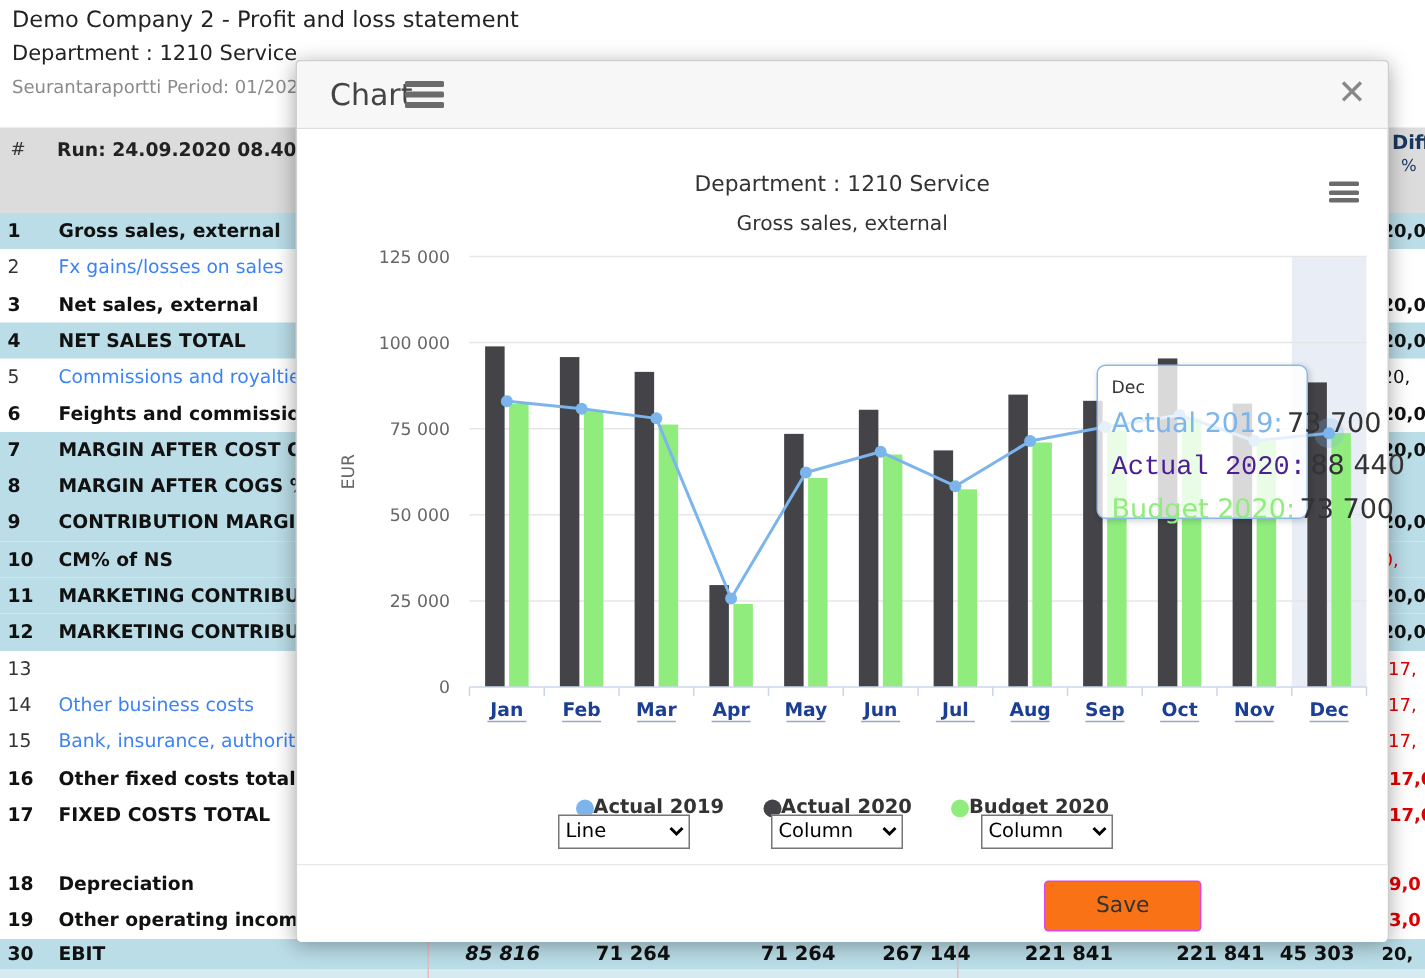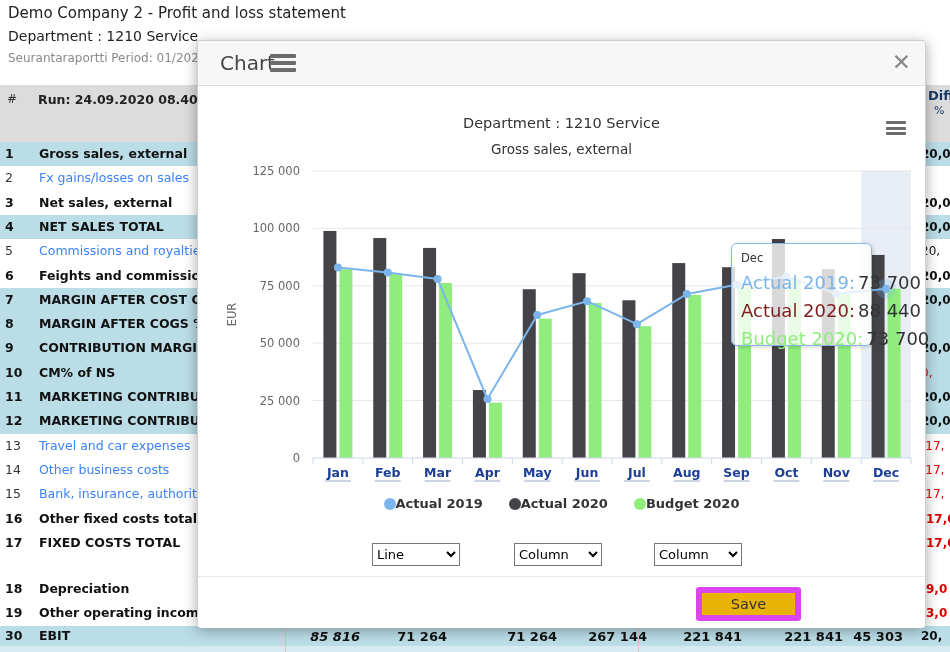--- a/index.html
+++ b/index.html
@@ -46,30 +46,30 @@
   #chart-svg { position:absolute; left:0; top:0; }
   
   #tooltip { position:absolute; left:533px; top:202px; width:141px; height:103px;
     background:rgba(255,255,255,.8); border:1px solid #87b8e7; border-radius:6px;
     box-shadow:1px 1px 4px rgba(0,0,0,.18); padding:7px 9px; }
   #tt-cat { font-size:11.5px; color:#333; margin-bottom:4px; }
   .tt-row { font-size:18px; color:#333; margin-top:7px; white-space:nowrap; }
   .tt-row .lbl { margin-right:3px; }
   
   #legend { position:absolute; left:0; top:455px; width:100%; display:flex; justify-content:center; gap:26px; }
-  .leg-item { display:flex; align-items:center; gap:0; cursor:pointer; }
+  .leg-item { display:flex; align-items:center; gap:0; cursor:pointer;margin-top:35px; }
   .leg-dot { width:12px; height:12px; border-radius:50%; }
   .leg-label { font-size:13px; font-weight:bold; color:#333; }
   
   .type-select { position:absolute; top:502px; width:88px; height:23px; font-size:13px;
     font-family:"DejaVu Sans",sans-serif; background:#fff; }
   
   #modal-footer { position:absolute; left:0; top:535px; width:100%; height:52px; border-top:1px solid #e8e8e8; background:#fff; border-radius:0 0 3px 3px; }
-  .dlg-btn { position:absolute; top:10px; width:105px; height:34px; background:#eab308;
-    border:6px solid #d946ef; border-radius:3px; font-size:14.5px; color:#333;
+  .dlg-btn { position:absolute; top:10px; width:105px; height:34px; background:#f97316;
+    border:1px solid #d946ef; border-radius:3px; font-size:14.5px; color:#333;
     font-family:"DejaVu Sans",sans-serif; cursor:pointer; }
   #save-btn  { left:498px; }
   #close-btn { left:610px; }
 </style>
 </head>
 <body>
 
 <div id="rows">
     <div class="row blue b" style="top: 142px; height: 24.3px; line-height: 24.3px; background: rgb(186, 221, 231);">
       <span class="num">1</span>
@@ -126,21 +126,20 @@
       <span class="label">MARKETING CONTRIBUTI</span>
       <span class="diff db">20,0</span>
     </div>
     <div class="row blue b" style="top: 409.3px; height: 24.3px; line-height: 24.3px; background: rgb(186, 221, 231);">
       <span class="num">12</span>
       <span class="label">MARKETING CONTRIBUTI</span>
       <span class="diff db">20,0</span>
     </div>
     <div class="row" style="top: 433.6px; height: 24.3px; line-height: 24.3px;">
       <span class="num">13</span>
-      <span class="label">Travel and car expenses</span>
       <span class="diff red" style="color: rgb(221, 0, 0);">-17,</span>
     </div>
     <div class="row" style="top: 457.9px; height: 24.3px; line-height: 24.3px;">
       <span class="num">14</span>
       <span class="label">Other business costs</span>
       <span class="diff red" style="color: rgb(221, 0, 0);">-17,</span>
     </div>
     <div class="row" style="top: 482.2px; height: 24.3px; line-height: 24.3px;">
       <span class="num">15</span>
       <span class="label">Bank, insurance, authorities</span>
@@ -305,21 +304,21 @@
       <text x="638.25" y="436" text-anchor="middle" font-size="12.5" font-weight="bold" fill="#1c3f94">Nov</text>
       <line x1="625.25" y1="440" x2="651.25" y2="440" stroke="#9aa7c4" stroke-width="1"></line>
       <text x="688.0833333333334" y="436" text-anchor="middle" font-size="12.5" font-weight="bold" fill="#1c3f94">Dec</text>
       <line x1="675.0833333333334" y1="440" x2="701.0833333333334" y2="440" stroke="#9aa7c4" stroke-width="1"></line>
     </svg>
 
   <div id="tooltip">
     <div id="tt-cat">Dec</div>
     <div id="tt-rows">
         <div class="tt-row"><span class="lbl" style="color: rgb(124, 181, 236);">Actual 2019:</span><span>73 700</span></div>
-        <div class="tt-row"><span class="lbl" style="color: #7f1d1d;">Actual 2020:</span><span>88 440</span></div>
+        <div class="tt-row"><span class="lbl" style="color: #4c1d95; font-family: Liberation Mono, monospace;">Actual 2020:</span><span>88 440</span></div>
         <div class="tt-row"><span class="lbl" style="color: rgb(144, 237, 125);">Budget 2020:</span><span>73 700</span></div>
       </div>
   </div>
 
   <div id="legend">
       <span class="leg-item">
         <span class="leg-dot" style="background: rgb(124, 181, 236);"></span>
         <span class="leg-label">Actual 2019</span>
       </span>
       <span class="leg-item">

